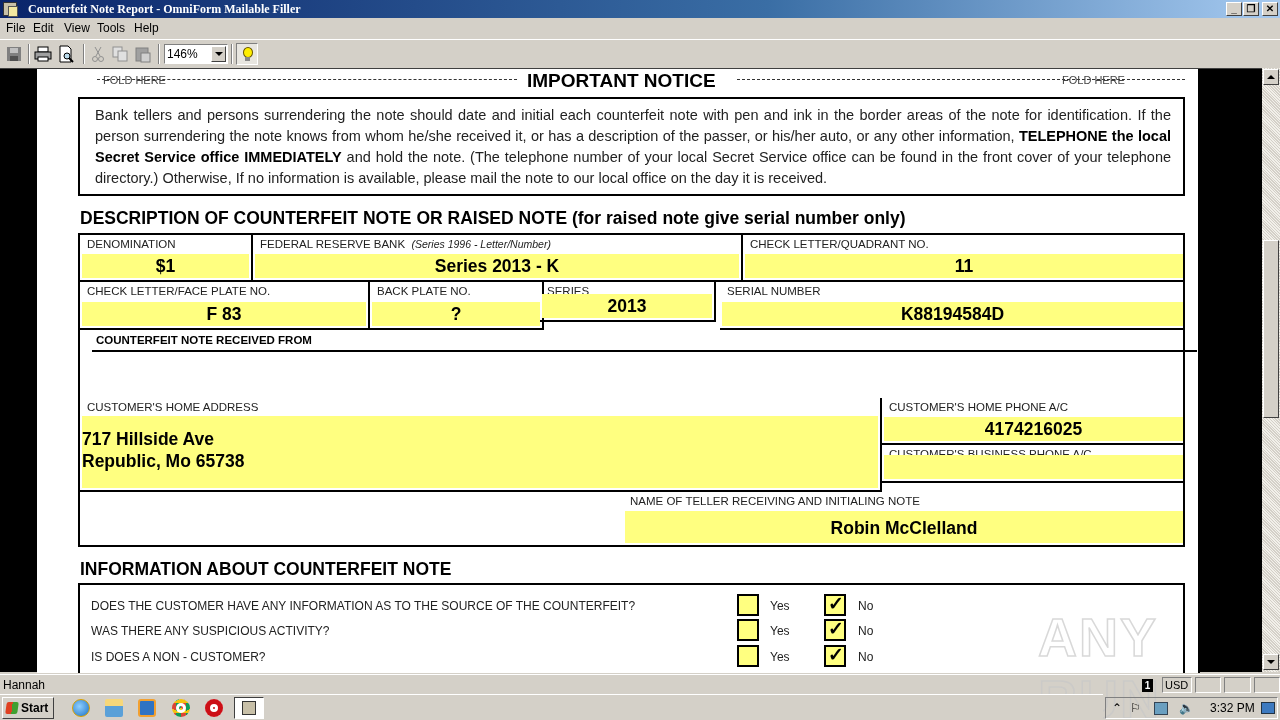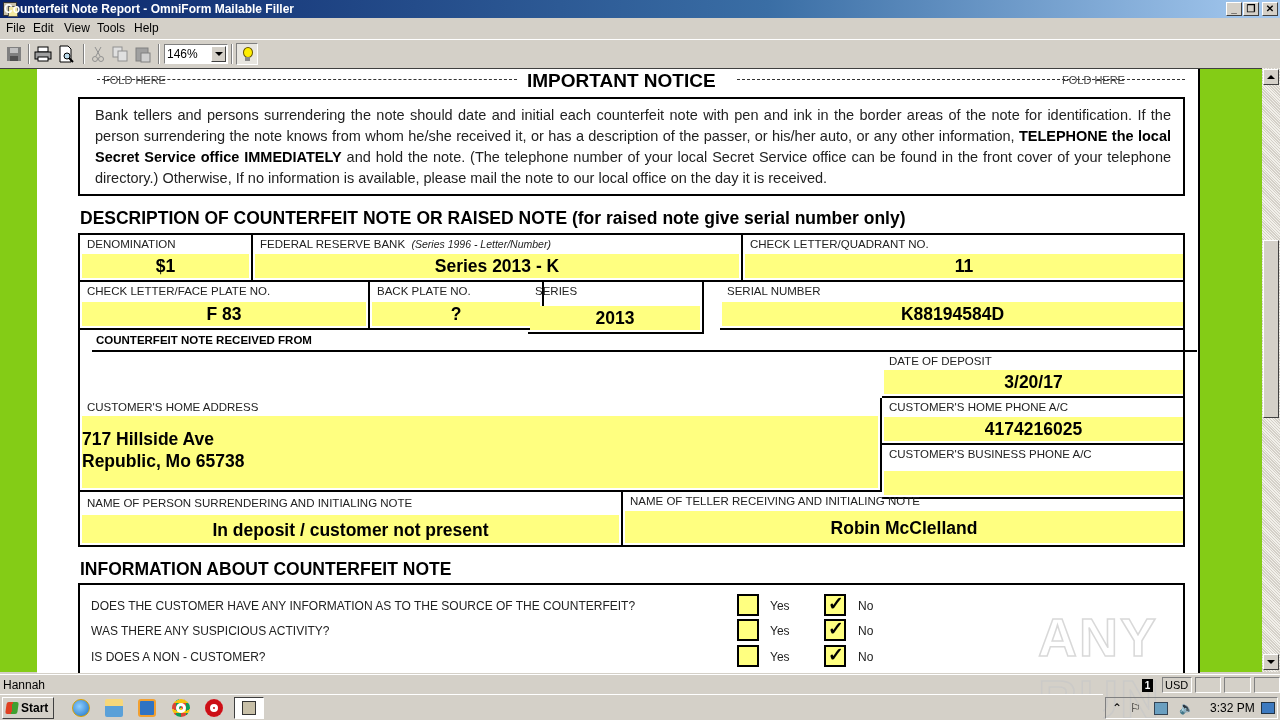--- a/index.html
+++ b/index.html
@@ -5,21 +5,21 @@
   * { box-sizing: border-box; margin: 0; padding: 0; }
   html, body { width: 1280px; height: 720px; overflow: hidden; background: #d4d0c8; font-family: "Liberation Sans", sans-serif; }
   #app { position: relative; width: 1280px; height: 720px; }
 
   
   .titlebar { position: absolute; left: 0; top: 0; width: 1280px; height: 18px;
     background: linear-gradient(to right, #0a246a 0%, #3a6ea5 60%, #a6caf0 100%);
     color: #fff; font-weight: bold; font-size: 12px; line-height: 18px; }
   .titlebar .app-icon { position: absolute; left: 3px; top: 2px; width: 14px; height: 14px; background: #c8c0a8; border: 1px solid #333; }
   .titlebar .app-icon::after { content: ""; position: absolute; left: 4px; top: 3px; width: 8px; height: 9px; background: #f3e8a0; border: 1px solid #555; }
-  .titlebar .title-text { position: absolute; left: 4px; top: 0; }
+  .titlebar .title-text { position: absolute; left: 28px; top: 0; font-family: Liberation Serif, serif; }
   .win-btn { position: absolute; top: 2px; width: 16px; height: 14px; background: #d4d0c8;
     border: 1px solid; border-color: #fff #404040 #404040 #fff; color: #000; font-size: 10px; line-height: 12px; text-align: center; font-weight: bold; }
 
   
   .menubar { position: absolute; left: 0; top: 18px; width: 1280px; height: 20px; font-size: 12px; line-height: 20px; }
   .menubar span { position: absolute; top: 0; color: #000; }
 
   
   .toolbar { position: absolute; left: 0; top: 39px; width: 1280px; height: 28px; border-top: 1px solid #fff; }
   .tb-btn { position: absolute; top: 5px; width: 18px; height: 18px; }
@@ -27,21 +27,21 @@
   .zoom-select { position: absolute; left: 164px; top: 4px; width: 64px; height: 20px; background: #fff;
     border: 1px solid; border-color: #808080 #fff #fff #808080; font-size: 12px; line-height: 18px; padding-left: 2px; }
   .zoom-select .dd { position: absolute; right: 1px; top: 1px; width: 15px; height: 16px; background: #d4d0c8;
     border: 1px solid; border-color: #fff #404040 #404040 #fff; }
   .zoom-select .dd::after { content: ""; position: absolute; left: 3px; top: 5px; border-left: 4px solid transparent; border-right: 4px solid transparent; border-top: 4px solid #000; }
   .bulb-btn { position: absolute; left: 236px; top: 3px; width: 22px; height: 22px; border: 1px solid; border-color: #808080 #fff #fff #808080; background: #e8e6e0; }
   .bulb-btn::before { content: ""; position: absolute; left: 6px; top: 3px; width: 8px; height: 9px; border-radius: 50%; background: #ffee00; border: 1px solid #665500; }
   .bulb-btn::after { content: ""; position: absolute; left: 8px; top: 13px; width: 5px; height: 4px; background: #888; }
 
   
-  .docarea { position: absolute; left: 0; top: 68px; width: 1262px; height: 604px; background: #84cc16; border-top: 1px solid #404040; }
+  .docarea { position: absolute; left: 0; top: 68px; width: 1262px; height: 604px; background: #000000; border-top: 1px solid #404040; }
   .page { position: absolute; left: 37px; top: 0; width: 1163px; height: 604px; background: #fff; border-right: 2px solid #000; overflow: hidden; }
 
   .fold-line { position: absolute; top: 10px; height: 0; border-top: 1px dashed #333; }
   .fold-text { position: absolute; top: -6px; font-size: 11px; color: #444; }
   .notice-title { position: absolute; left: 490px; top: 1px; font-size: 19px; font-weight: bold; color: #000; }
 
   .notice-box { position: absolute; left: 41px; top: 28px; width: 1107px; height: 99px; border: 2px solid #000;
     font-size: 14.5px; line-height: 21px; color: #222; padding: 6px 12px 0 15px; text-align: justify; }
   .notice-box b { color: #000; }
 
@@ -195,58 +195,50 @@
         </div>
 
         <div class="cell" style="left:0; top:47px; width:290px; height:48px;">
           <span class="lbl">CHECK LETTER/FACE PLATE NO.</span>
           <div class="val">F 83</div>
         </div>
         <div class="cell" style="left:290px; top:47px; width:174px; height:48px;">
           <span class="lbl">BACK PLATE NO.</span>
           <div class="val">?</div>
         </div>
-        <div class="cell" style="left:448px; top:47px; width:176px; height:52px;">
+        <div class="cell" style="left:460px; top:47px; width:176px; height:40px;">
           <span class="lbl">SERIES</span>
           <div class="val">2013</div>
         </div>
         <div class="cell" style="left:640px; top:47px; width:465px; height:48px; border-right:none;">
           <span class="lbl">SERIAL NUMBER</span>
           <div class="val">K88194584D</div>
         </div>
 
         <div class="cell" style="left:0; top:95px; width:1105px; height:22px; border-right:none;margin-left:12px;">
           <span class="row-label" style="top:4px;">COUNTERFEIT NOTE RECEIVED FROM</span>
         </div>
 
-        <div class="cell" style="left:802px; top:117px; width:303px; height:46px; border-right:none;">
-          <span class="lbl">DATE OF DEPOSIT</span>
-          <div class="val">3/20/17</div>
-        </div>
 
         <div class="cell" style="left:0; top:163px; width:802px; height:94px;">
           <span class="lbl">CUSTOMER'S HOME ADDRESS</span>
           <div class="val" style="height:72px; text-align:left; line-height:22px; padding-top:12px; padding-left:0;">
             <div>717 Hillside Ave</div>
             <div>Republic, Mo 65738</div>
           </div>
         </div>
         <div class="cell" style="left:802px; top:163px; width:303px; height:47px; border-right:none;">
           <span class="lbl">CUSTOMER'S HOME PHONE A/C</span>
           <div class="val">4174216025</div>
         </div>
-        <div class="cell" style="left:802px; top:210px; width:303px; height:54px; border-right:none;">
+        <div class="cell" style="left:802px; top:210px; width:303px; height:38px; border-right:none;">
           <span class="lbl">CUSTOMER'S BUSINESS PHONE A/C</span>
           <div class="val"></div>
         </div>
 
-        <div class="cell" style="left:0; top:257px; width:543px; height:53px; border-bottom:none;">
-          <span class="lbl" style="top:5px;">NAME OF PERSON SURRENDERING AND INITIALING NOTE</span>
-          <div class="val" style="height:28px; line-height:30px;">In deposit / customer not present</div>
-        </div>
         <div class="cell" style="left:543px; top:257px; width:562px; height:53px; border-right:none; border-bottom:none;">
           <span class="lbl">NAME OF TELLER RECEIVING AND INITIALING NOTE</span>
           <div class="val" style="height:32px; line-height:34px;">Robin McClelland</div>
         </div>
       </div>
 
       <div class="section-title" style="left:43px; top:490px;">INFORMATION ABOUT COUNTERFEIT NOTE</div>
 
       <div class="info-box">
 

